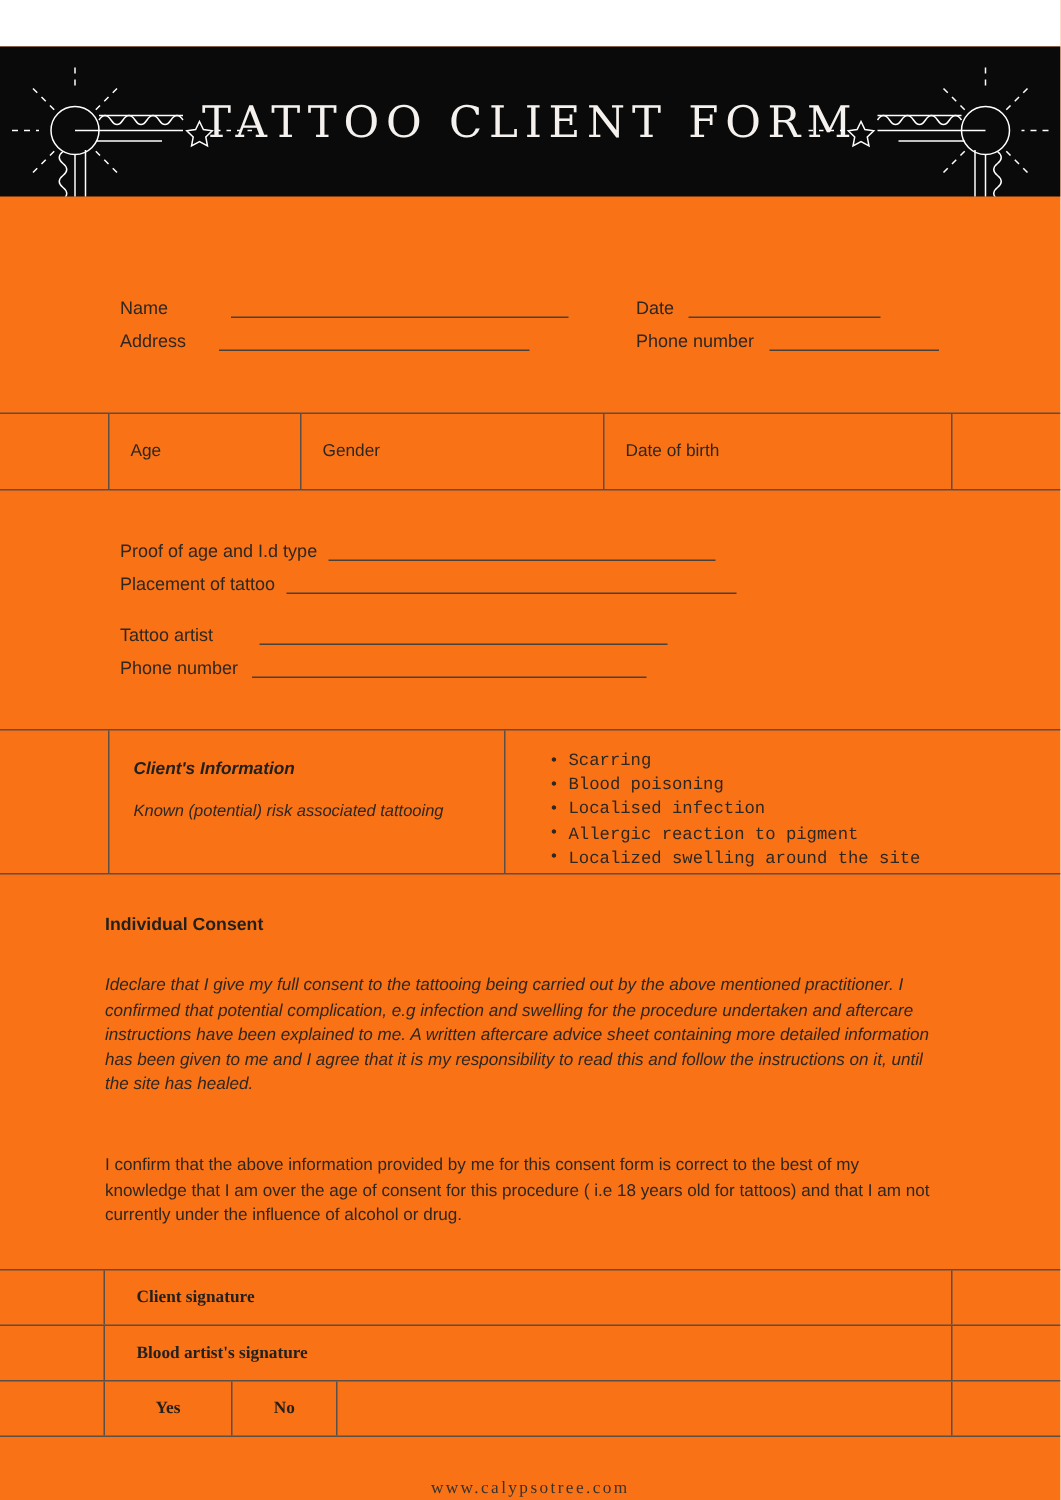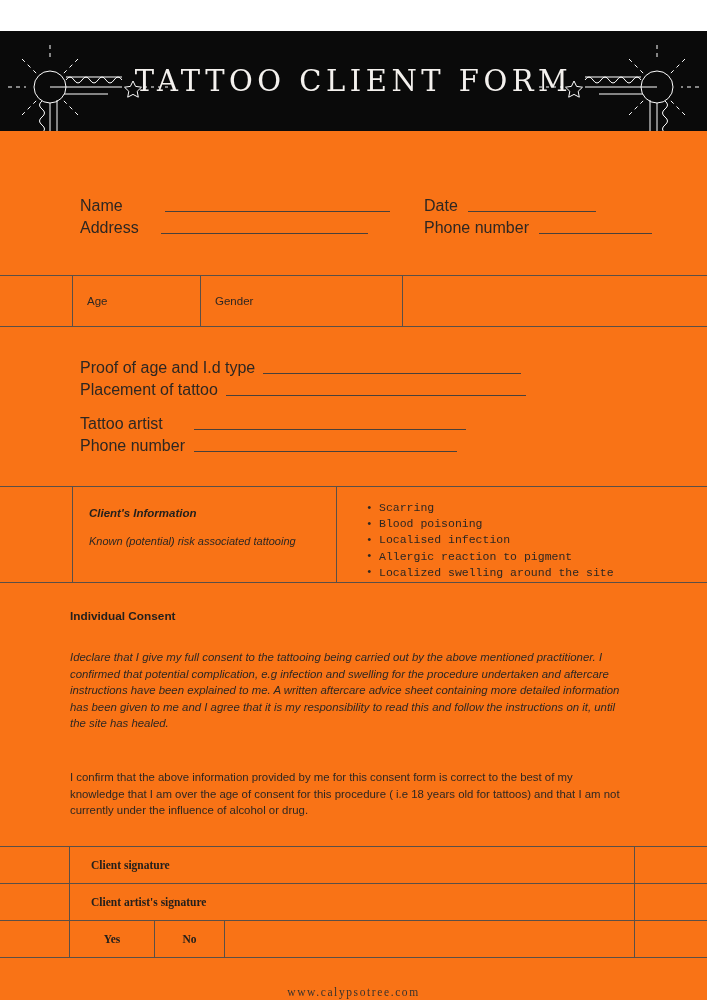--- a/index.html
+++ b/index.html
@@ -53,21 +53,21 @@
   .orn-left { left: 4px; }
   .orn-right { right: 4px; }
 
   
   .field-row {
     display: flex;
     align-items: flex-end;
     margin-bottom: 9px;
   }
   .field-label {
-    font-size: 16px;
+    font-size: 12px;
     color: #2e2722;
     white-space: nowrap;
     line-height: 13px;
   }
   .field-rule {
     flex: 0 0 auto;
     border-bottom: 1.3px solid #4a403a;
     height: 11px;
   }
 
@@ -325,20 +325,21 @@
         <span class="field-label">Phone number</span>
         <span class="field-rule" style="width:113px;margin-left:10px;"></span>
       </div>
     </div>
   </div>
 
   <div class="tbl strip-age">
     <div class="tbl-cell" style="width:73px;"></div>
     <div class="tbl-cell" style="width:128px;">Age</div>
     <div class="tbl-cell" style="width:202px;">Gender</div>
+    <div class="tbl-cell" style="width:232px;">Date of birth</div>
     <div class="tbl-cell" style="width:72px;"></div>
   </div>
 
   <div class="mid-fields">
     <div class="field-row">
       <span class="field-label">Proof of age and I.d type</span>
       <span class="field-rule" style="width:258px;margin-left:8px;"></span>
     </div>
     <div class="field-row">
       <span class="field-label">Placement of tattoo</span>
@@ -381,21 +382,21 @@
   <div class="sig-table">
 
     <div class="sig-row">
       <div class="sig-cell sig-blank"></div>
       <div class="sig-cell sig-label">Client signature</div>
       <div class="sig-cell sig-tail"></div>
     </div>
 
     <div class="sig-row">
       <div class="sig-cell sig-blank"></div>
-      <div class="sig-cell sig-label">Client artist's signature</div>
+      <div class="sig-cell sig-label">Blood artist's signature</div>
       <div class="sig-cell sig-tail"></div>
     </div>
 
     <div class="sig-row">
       <div class="sig-cell sig-blank"></div>
       <div class="sig-cell sig-opt" style="width:85px;">Yes</div>
       <div class="sig-cell sig-opt" style="width:70px;">No</div>
       <div class="sig-cell" style="flex:1;"></div>
       <div class="sig-cell sig-tail"></div>
     </div>

